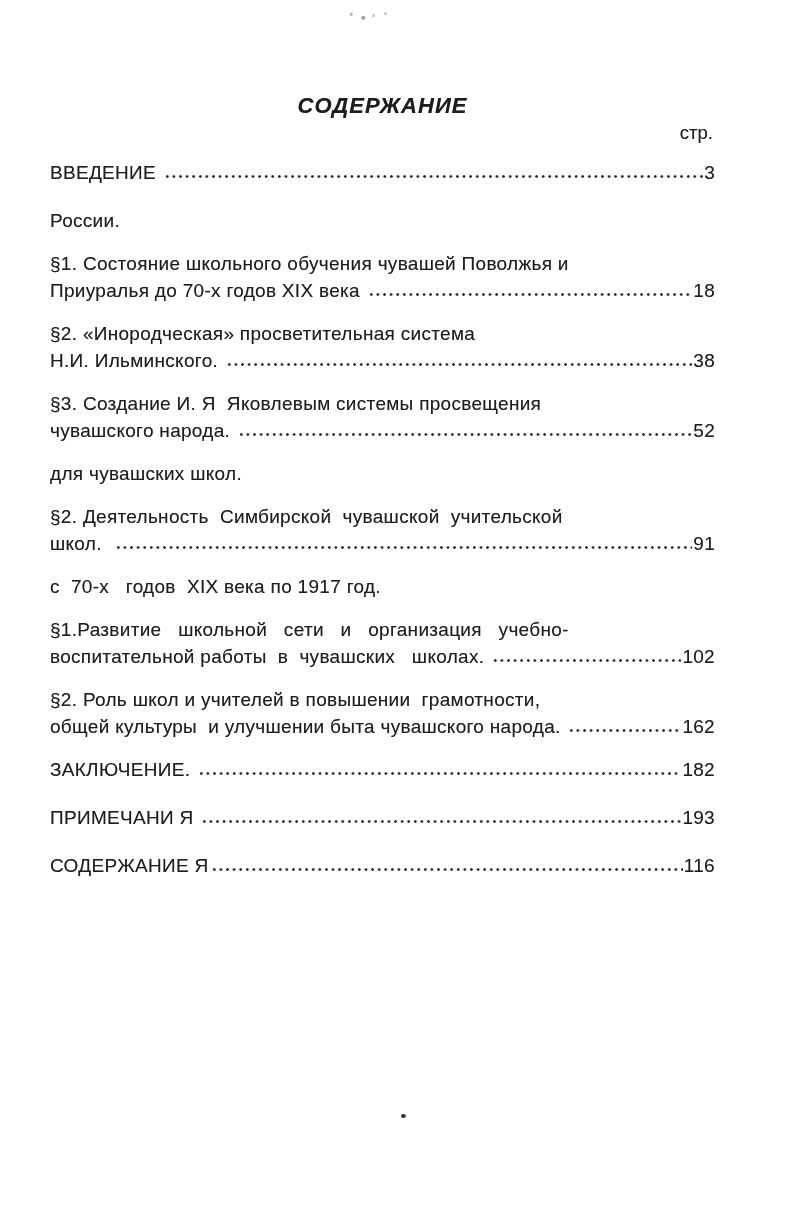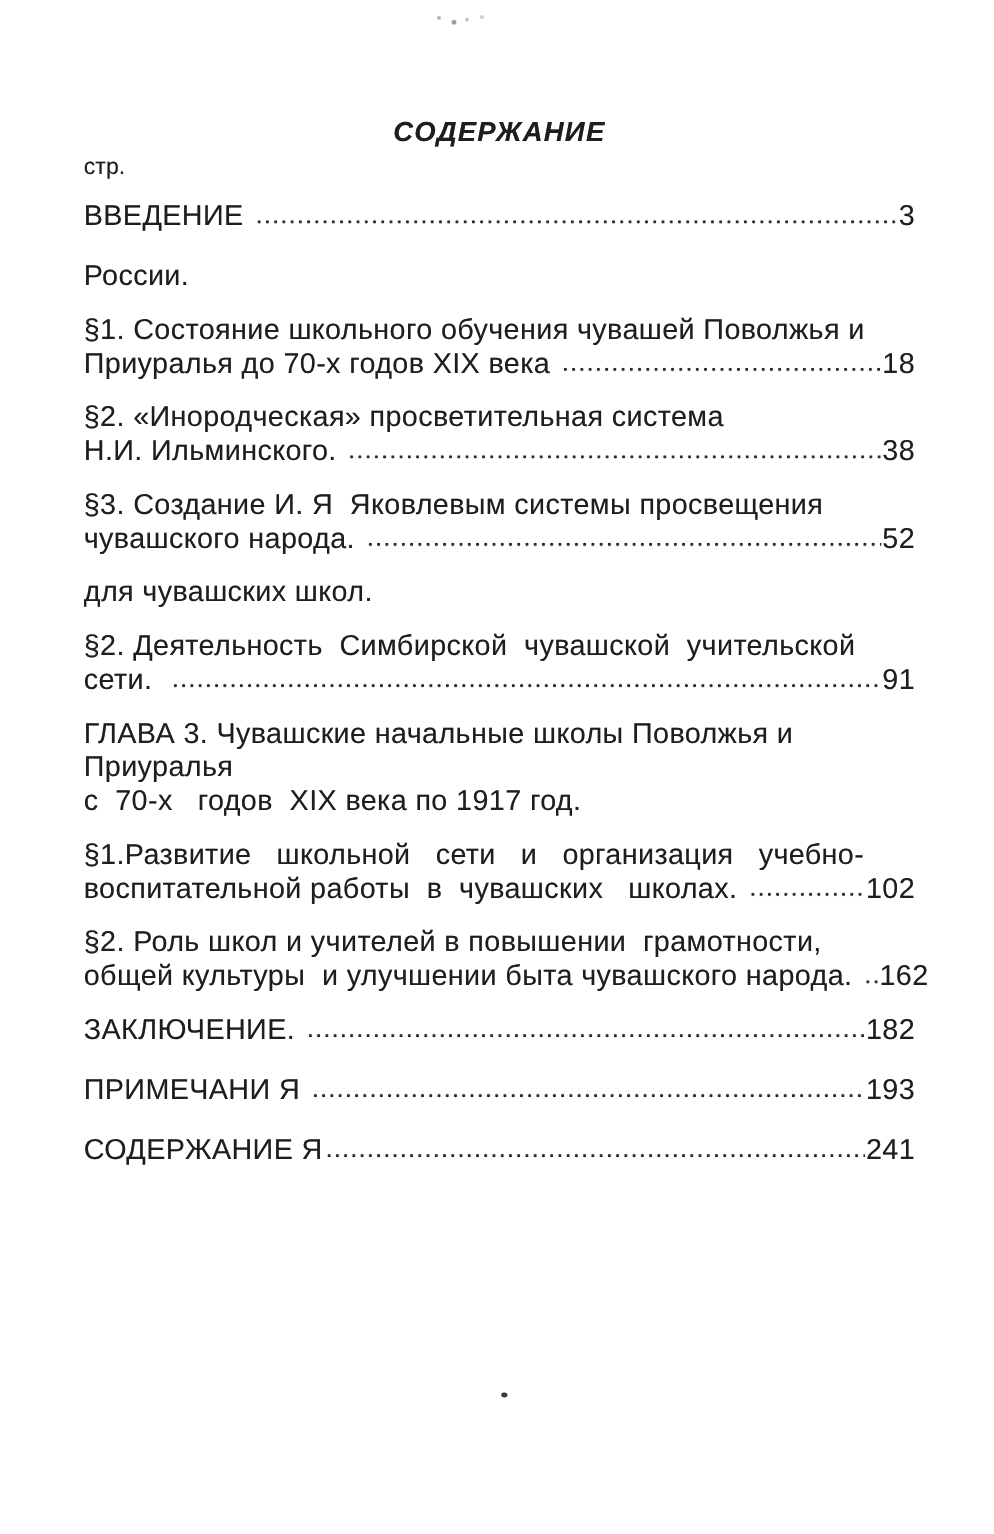--- a/index.html
+++ b/index.html
@@ -12,43 +12,43 @@
     width: 795px;
     height: 1227px;
     background: #ffffff;
     overflow: hidden;
     font-family: "Liberation Sans", sans-serif;
     color: #1e1e1e;
   }
   .content {
     position: absolute;
     top: 92px;
-    left: 67px;
+    left: 50px;
     width: 665px;
   }
   .doc-title {
     margin: 0 0 2px 0;
     text-align: center;
     font-size: 22px;
     line-height: 27px;
     font-weight: bold;
     font-style: italic;
     letter-spacing: 1px;
     text-shadow: 0 0 0.5px rgba(0,0,0,0.55);
   }
   .page-col-label {
     margin: 0 0 14px 0;
-    text-align: left;
+    text-align: right;
     font-size: 18.5px;
     line-height: 24px;
     padding-right: 2px;
     text-shadow: 0 0 0.4px rgba(0,0,0,0.4);
   }
   .toc-list {
-    font-size: 23px;
+    font-size: 19px;
     line-height: 27px;
     letter-spacing: 0.3px;
     text-shadow: 0 0 0.4px rgba(0,0,0,0.4);
     margin-top: 14px;
   }
   .toc-entry { margin-bottom: 16px; }
   .toc-entry.single { margin-bottom: 21px; }
   .toc-line { white-space: pre-wrap; }
   .toc-line.with-page {
     display: flex;
@@ -108,38 +108,37 @@
         </div>
         <div class="toc-entry">
           <div class="toc-line">§3. Создание И. Я  Яковлевым системы просвещения</div>
           <div class="toc-line with-page"><span class="toc-text">чувашского народа. </span><span class="leader"></span><span class="pagenum">52</span></div>
         </div>
         <div class="toc-entry">
           <div class="toc-line">для чувашских школ.</div>
         </div>
         <div class="toc-entry">
           <div class="toc-line">§2. Деятельность  Симбирской  чувашской  учительской</div>
-          <div class="toc-line with-page"><span class="toc-text">сети.  </span><span class="leader"></span><span class="pagenum">91</span></div>
+          <div class="toc-line with-page"><span class="toc-text">школ.  </span><span class="leader"></span><span class="pagenum">91</span></div>
         </div>
         <div class="toc-entry">
-          <div class="toc-line">ГЛАВА 3. Чувашские начальные школы Поволжья и Приуралья</div>
           <div class="toc-line">с  70-х   годов  XIX века по 1917 год.</div>
         </div>
         <div class="toc-entry">
           <div class="toc-line">§1.Развитие   школьной   сети   и   организация   учебно-</div>
           <div class="toc-line with-page"><span class="toc-text">воспитательной работы  в  чувашских   школах. </span><span class="leader"></span><span class="pagenum">102</span></div>
         </div>
         <div class="toc-entry">
           <div class="toc-line">§2. Роль школ и учителей в повышении  грамотности,</div>
           <div class="toc-line with-page"><span class="toc-text">общей культуры  и улучшении быта чувашского народа. </span><span class="leader"></span><span class="pagenum">162</span></div>
         </div>
         <div class="toc-entry single">
           <div class="toc-line with-page"><span class="toc-text">ЗАКЛЮЧЕНИЕ. </span><span class="leader"></span><span class="pagenum">182</span></div>
         </div>
         <div class="toc-entry single">
           <div class="toc-line with-page"><span class="toc-text">ПРИМЕЧАНИ Я </span><span class="leader"></span><span class="pagenum">193</span></div>
         </div>
         <div class="toc-entry single">
-          <div class="toc-line with-page"><span class="toc-text">СОДЕРЖАНИЕ Я</span><span class="leader"></span><span class="pagenum">241</span></div>
+          <div class="toc-line with-page"><span class="toc-text">СОДЕРЖАНИЕ Я</span><span class="leader"></span><span class="pagenum">116</span></div>
         </div>
       </div>
   </div>
 </div>
 
 </body></html>

